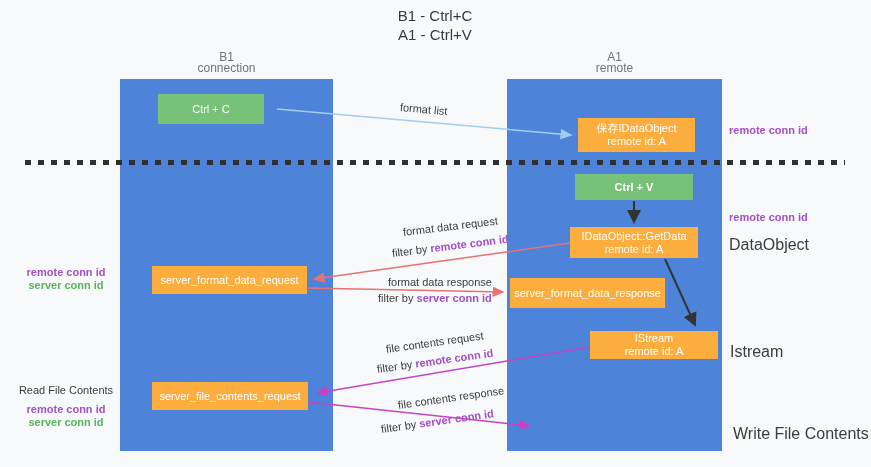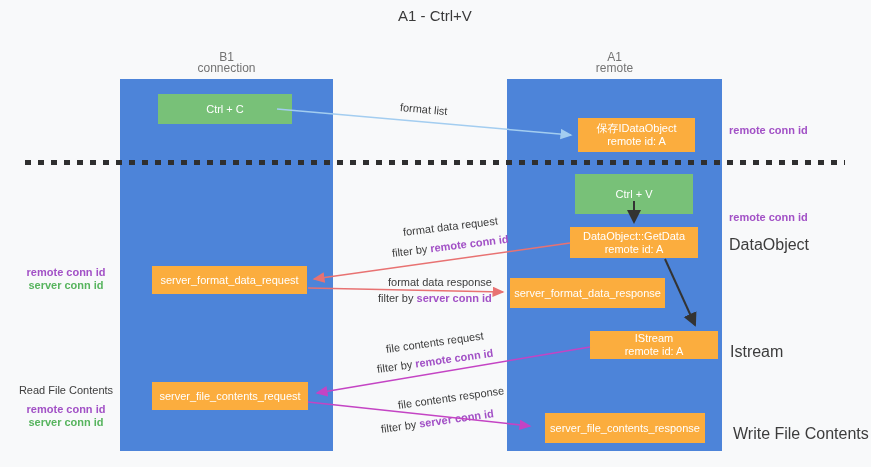--- a/index.html
+++ b/index.html
@@ -70,75 +70,73 @@
   .mk-black   { fill: var(--arrow-black, #333333); }
   .mk-salmon  { fill: var(--arrow-salmon, #e87272); }
   .mk-magenta { fill: var(--arrow-magenta, #c444c4); }
 </style>
 </head>
 <body>
 
 <div id="stage">
 
   <div class="abs title">
+    <div>B1 - Ctrl+C</div>
     <div>A1 - Ctrl+V</div>
   </div>
 
   <div class="abs col-header" style="left:120px; top:52px; width:213px;">
     <div>B1</div>
     <div>connection</div>
   </div>
   <div class="abs col-header" style="left:507px; top:52px; width:215px;">
     <div>A1</div>
     <div>remote</div>
   </div>
 
   <div class="abs column left"></div>
   <div class="abs column right"></div>
 
   <div class="abs dashed-line"></div>
 
-  <div class="node green" style="left:158px; top:94px; width:134px; height:30px;">
+  <div class="node green" style="left:158px; top:94px; width:106px; height:30px;">
     <div>Ctrl + C</div>
   </div>
 
   <div class="node orange" style="left:578px; top:118px; width:117px; height:34px;">
     <div>保存IDataObject</div>
     <div>remote id: A</div>
   </div>
 
-  <div class="node green" style="left:575px; top:174px; width:118px; height:40px;">
+  <div class="node green" style="left:575px; top:174px; width:118px; height:26px;font-weight:bold;">
     <div>Ctrl + V</div>
   </div>
 
   <div class="node orange" style="left:570px; top:227px; width:128px; height:31px;">
-    <div>DataObject::GetData</div>
+    <div>IDataObject::GetData</div>
     <div>remote id: A</div>
   </div>
 
   <div class="node orange" style="left:152px; top:266px; width:155px; height:28px;">
     <div>server_format_data_request</div>
   </div>
 
   <div class="node orange" style="left:510px; top:278px; width:155px; height:30px;">
     <div>server_format_data_response</div>
   </div>
 
   <div class="node orange" style="left:590px; top:331px; width:128px; height:28px;">
     <div>IStream</div>
     <div>remote id: A</div>
   </div>
 
   <div class="node orange" style="left:152px; top:382px; width:156px; height:28px;">
     <div>server_file_contents_request</div>
   </div>
 
-  <div class="node orange" style="left:545px; top:413px; width:160px; height:30px;">
-    <div>server_file_contents_response</div>
-  </div>
 
   <div class="lbl rot-p5" style="left:400px; top:101px;">format list</div>
 
   <div class="lbl rot-n7" style="left:403px; top:226px;">format data request</div>
   <div class="lbl rot-n7" style="left:392px; top:247px;"><span>filter by </span><span class="purple">remote conn id</span></div>
 
   <div class="lbl" style="left:388px; top:276px;">format data response</div>
   <div class="lbl" style="left:378px; top:292px;"><span>filter by </span><span class="purple">server conn id</span></div>
 
   <div class="lbl rot-n8" style="left:386px; top:343px;">file contents request</div>

